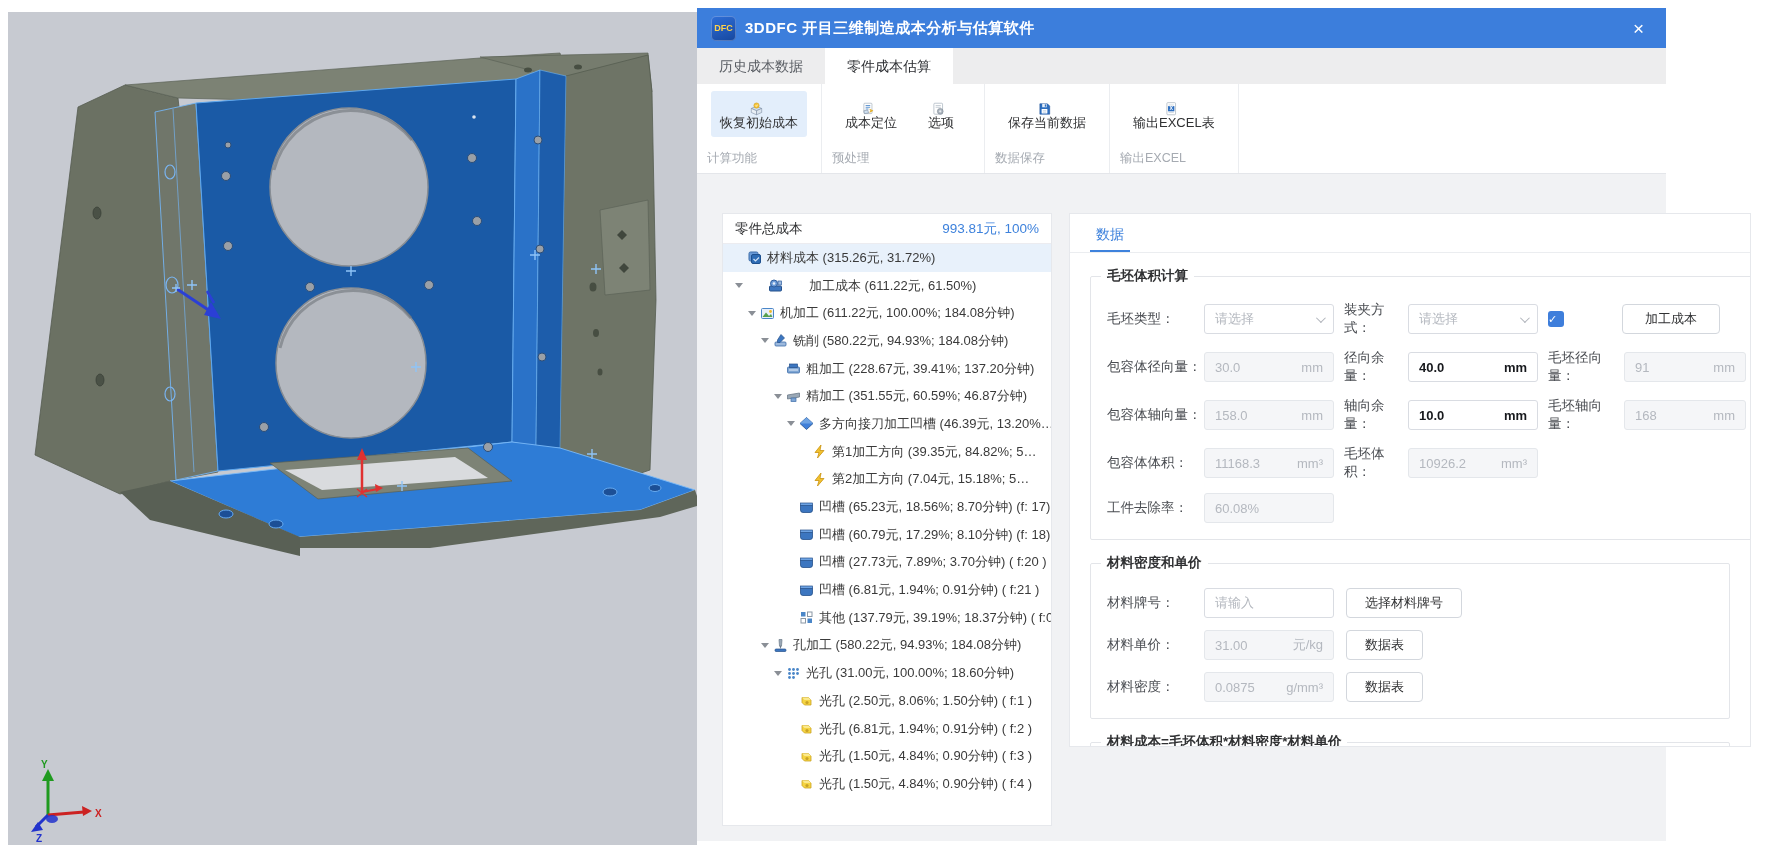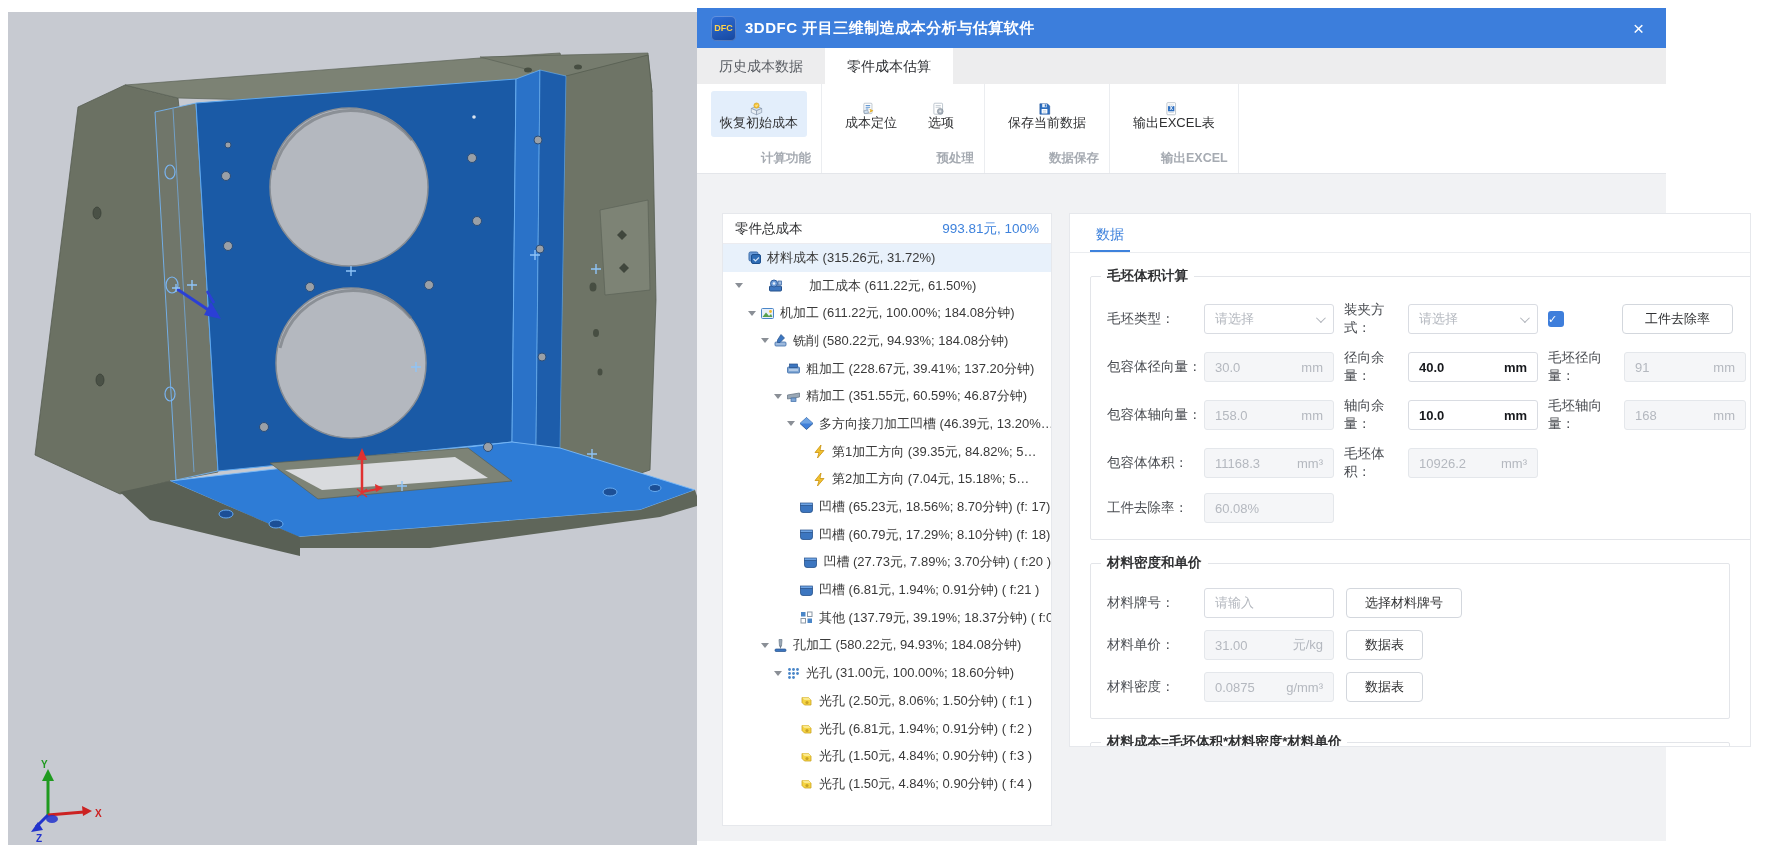--- a/index.html
+++ b/index.html
@@ -17,21 +17,21 @@
   .close{margin-left:auto;font-size:19px;line-height:19px;cursor:pointer;padding:2px 8px;}
   .tabbar{height:36px;background:#ededee;display:flex;font-size:14px;color:#5a5e64;}
   .tab{padding:0 22px;line-height:36px;cursor:pointer;}
   .tab.active{background:#fff;color:#2b2d31;}
   .toolbar{height:90px;background:#fff;display:flex;border-bottom:1px solid #e4e6ea;}
   .tgroup{display:flex;flex-direction:column;border-right:1px solid #ebedf0;padding:0 6px;}
   .gbtns{flex:1;display:flex;align-items:flex-start;gap:6px;padding:7px 8px 0;}
   .tbtn{display:flex;flex-direction:column;align-items:center;gap:3px;padding:5px 9px;border-radius:3px;
     font-size:13px;color:#303133;cursor:pointer;min-width:58px;}
   .tbtn.active{background:#e3eefb;}
-  .gname{text-align:right;color:#a6abb2;font-size:12.5px;padding:0 4px 6px;font-weight:bold;}
+  .gname{text-align:left;color:#a6abb2;font-size:12.5px;padding:0 4px 6px;}
   
   .content{position:absolute;left:0;top:166px;right:0;bottom:0;background:#f1f2f4;}
   .panel{position:absolute;background:#fff;border:1px solid #e6e8ec;}
   #treePanel{left:25px;top:39px;width:330px;height:613px;overflow:hidden;}
   .treeHead{height:30px;display:flex;align-items:center;justify-content:space-between;
     padding:0 12px;border-bottom:1px solid #ececf0;font-size:13.5px;color:#303133;}
   .treeTotal{color:#3e82dc;}
   .trow{height:27.7px;display:flex;align-items:center;white-space:nowrap;overflow:hidden;
     font-size:13px;color:#3a3a3a;cursor:pointer;}
   .trow.sel{background:#e8f1fb;}
@@ -381,21 +381,21 @@
           <div class="trow" style="padding-left: 64px;">
             <span class="arrow none"></span>
             <span class="ticon">
               <svg width="15" height="15" viewBox="0 0 15 15">
                 <path d="M1.5,5 h12 v5 a2.5,2.5 0 0 1 -2.5,2.5 h-7 a2.5,2.5 0 0 1 -2.5,-2.5 z" fill="#3c76c0" stroke="#25508a" stroke-width="0.8"></path>
                 <rect x="1.5" y="3" width="12" height="2.5" fill="#6ea3e3" stroke="#25508a" stroke-width="0.7"></rect>
               </svg>
             </span>
             <span>凹槽 (60.79元, 17.29%; 8.10分钟) (f: 18)</span>
           </div>
-          <div class="trow" style="padding-left: 64px; justify-content: flex-end;">
+          <div class="trow" style="padding-left: 64px;">
             <span class="arrow none"></span>
             <span class="ticon">
               <svg width="15" height="15" viewBox="0 0 15 15">
                 <path d="M1.5,5 h12 v5 a2.5,2.5 0 0 1 -2.5,2.5 h-7 a2.5,2.5 0 0 1 -2.5,-2.5 z" fill="#3c76c0" stroke="#25508a" stroke-width="0.8"></path>
                 <rect x="1.5" y="3" width="12" height="2.5" fill="#6ea3e3" stroke="#25508a" stroke-width="0.7"></rect>
               </svg>
             </span>
             <span>凹槽 (27.73元, 7.89%; 3.70分钟) ( f:20 )</span>
           </div>
           <div class="trow" style="padding-left: 64px;">
@@ -510,21 +510,21 @@
                 </span>
               </span>
               <span class="cell">
                 <span class="flabel">装夹方式：</span>
                 <span class="box select">
                   <span class="ph">请选择</span>
                   <span class="chev"></span>
                 </span>
               </span>
               <div class="cb cell">✓</div>
-              <button class="btn cell btn-cell btn-wide">工件去除率</button>
+              <button class="btn cell btn-cell btn-wide">加工成本</button>
             </div>
             <div class="frow">
               <span class="cell">
                 <span class="flabel">包容体径向量：</span>
                 <span class="box disabled">
                   <span class="val">30.0</span>
                   <span class="unit">mm</span>
                 </span>
               </span>
               <span class="cell">

